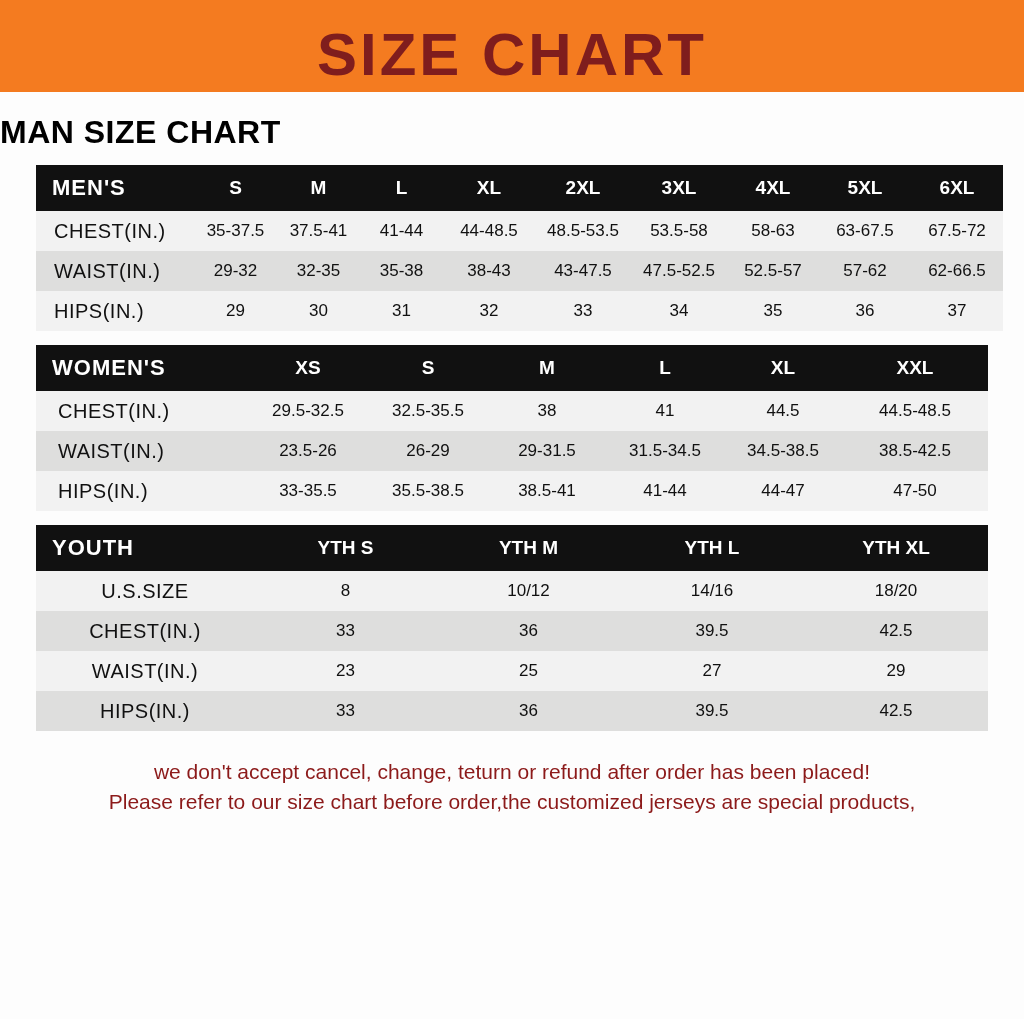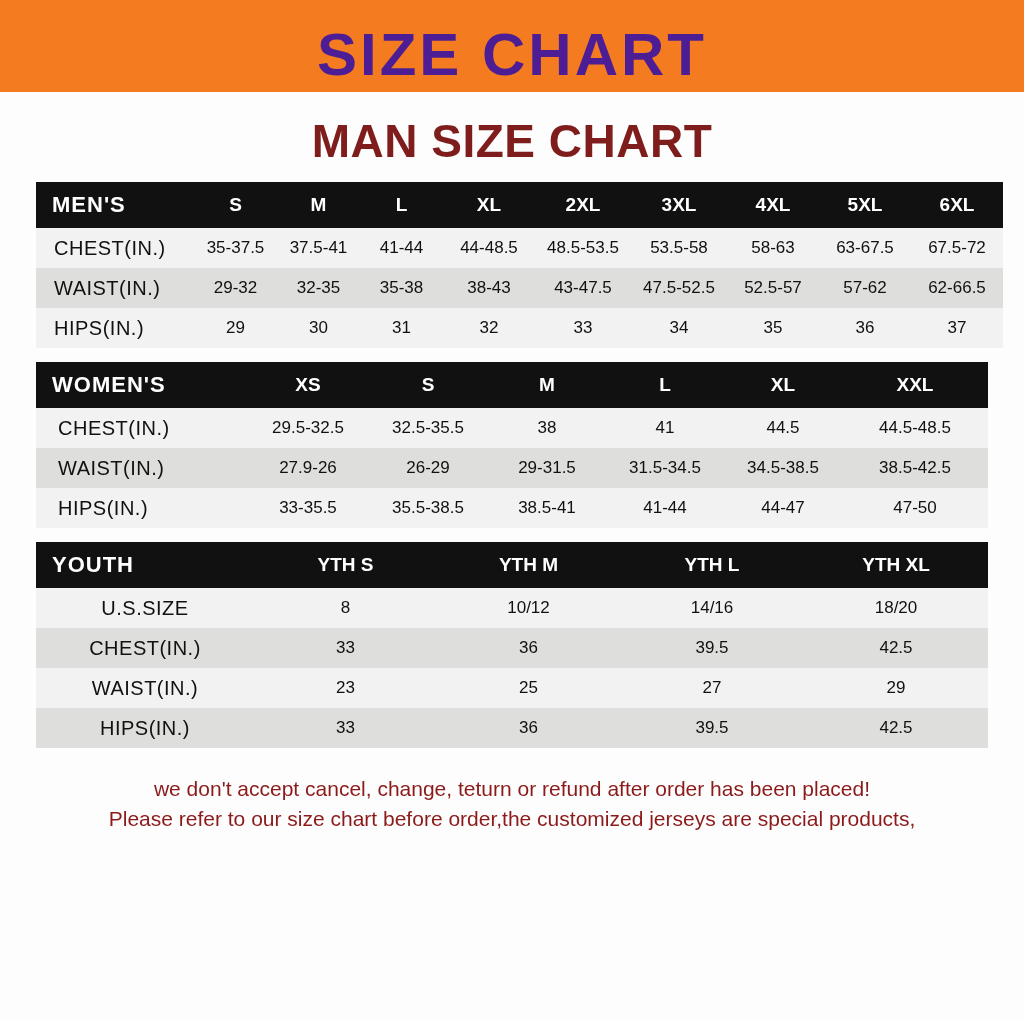--- a/index.html
+++ b/index.html
@@ -28,31 +28,30 @@
     background: #f47b20;
     display: flex;
     align-items: center;
     justify-content: center;
   }
   .banner-title {
     font-family: "Liberation Sans", sans-serif;
     font-weight: bold;
     font-size: 60px;
     letter-spacing: 3px;
-    color: #4c1d95;
+    color: #7f1d1d;
     line-height: 1;
     margin-top: 18px;
   }
 
   
   .section-title {
-    text-align: center;
     font-weight: bold;
-    font-size: 46px;
-    color: #7f1d1d;
+    font-size: 32px;
+    color: #000000;
     letter-spacing: 0.5px;
   }
   .t-man   { margin-top: 22px; }
   .t-women { margin-top: 30px; }
   .t-youth { margin-top: 34px; }
 
   
   .table-wrap {
     margin: 14px auto 0 auto;
     width: 952px;
@@ -224,21 +223,21 @@
           <td class="label-cell">CHEST(IN.)</td>
           <td>29.5-32.5</td>
           <td>32.5-35.5</td>
           <td>38</td>
           <td>41</td>
           <td>44.5</td>
           <td>44.5-48.5</td>
         </tr>
         <tr class="data-row row-dark">
           <td class="label-cell">WAIST(IN.)</td>
-          <td>27.9-26</td>
+          <td>23.5-26</td>
           <td>26-29</td>
           <td>29-31.5</td>
           <td>31.5-34.5</td>
           <td>34.5-38.5</td>
           <td>38.5-42.5</td>
         </tr>
         <tr class="data-row row-light">
           <td class="label-cell">HIPS(IN.)</td>
           <td>33-35.5</td>
           <td>35.5-38.5</td>

